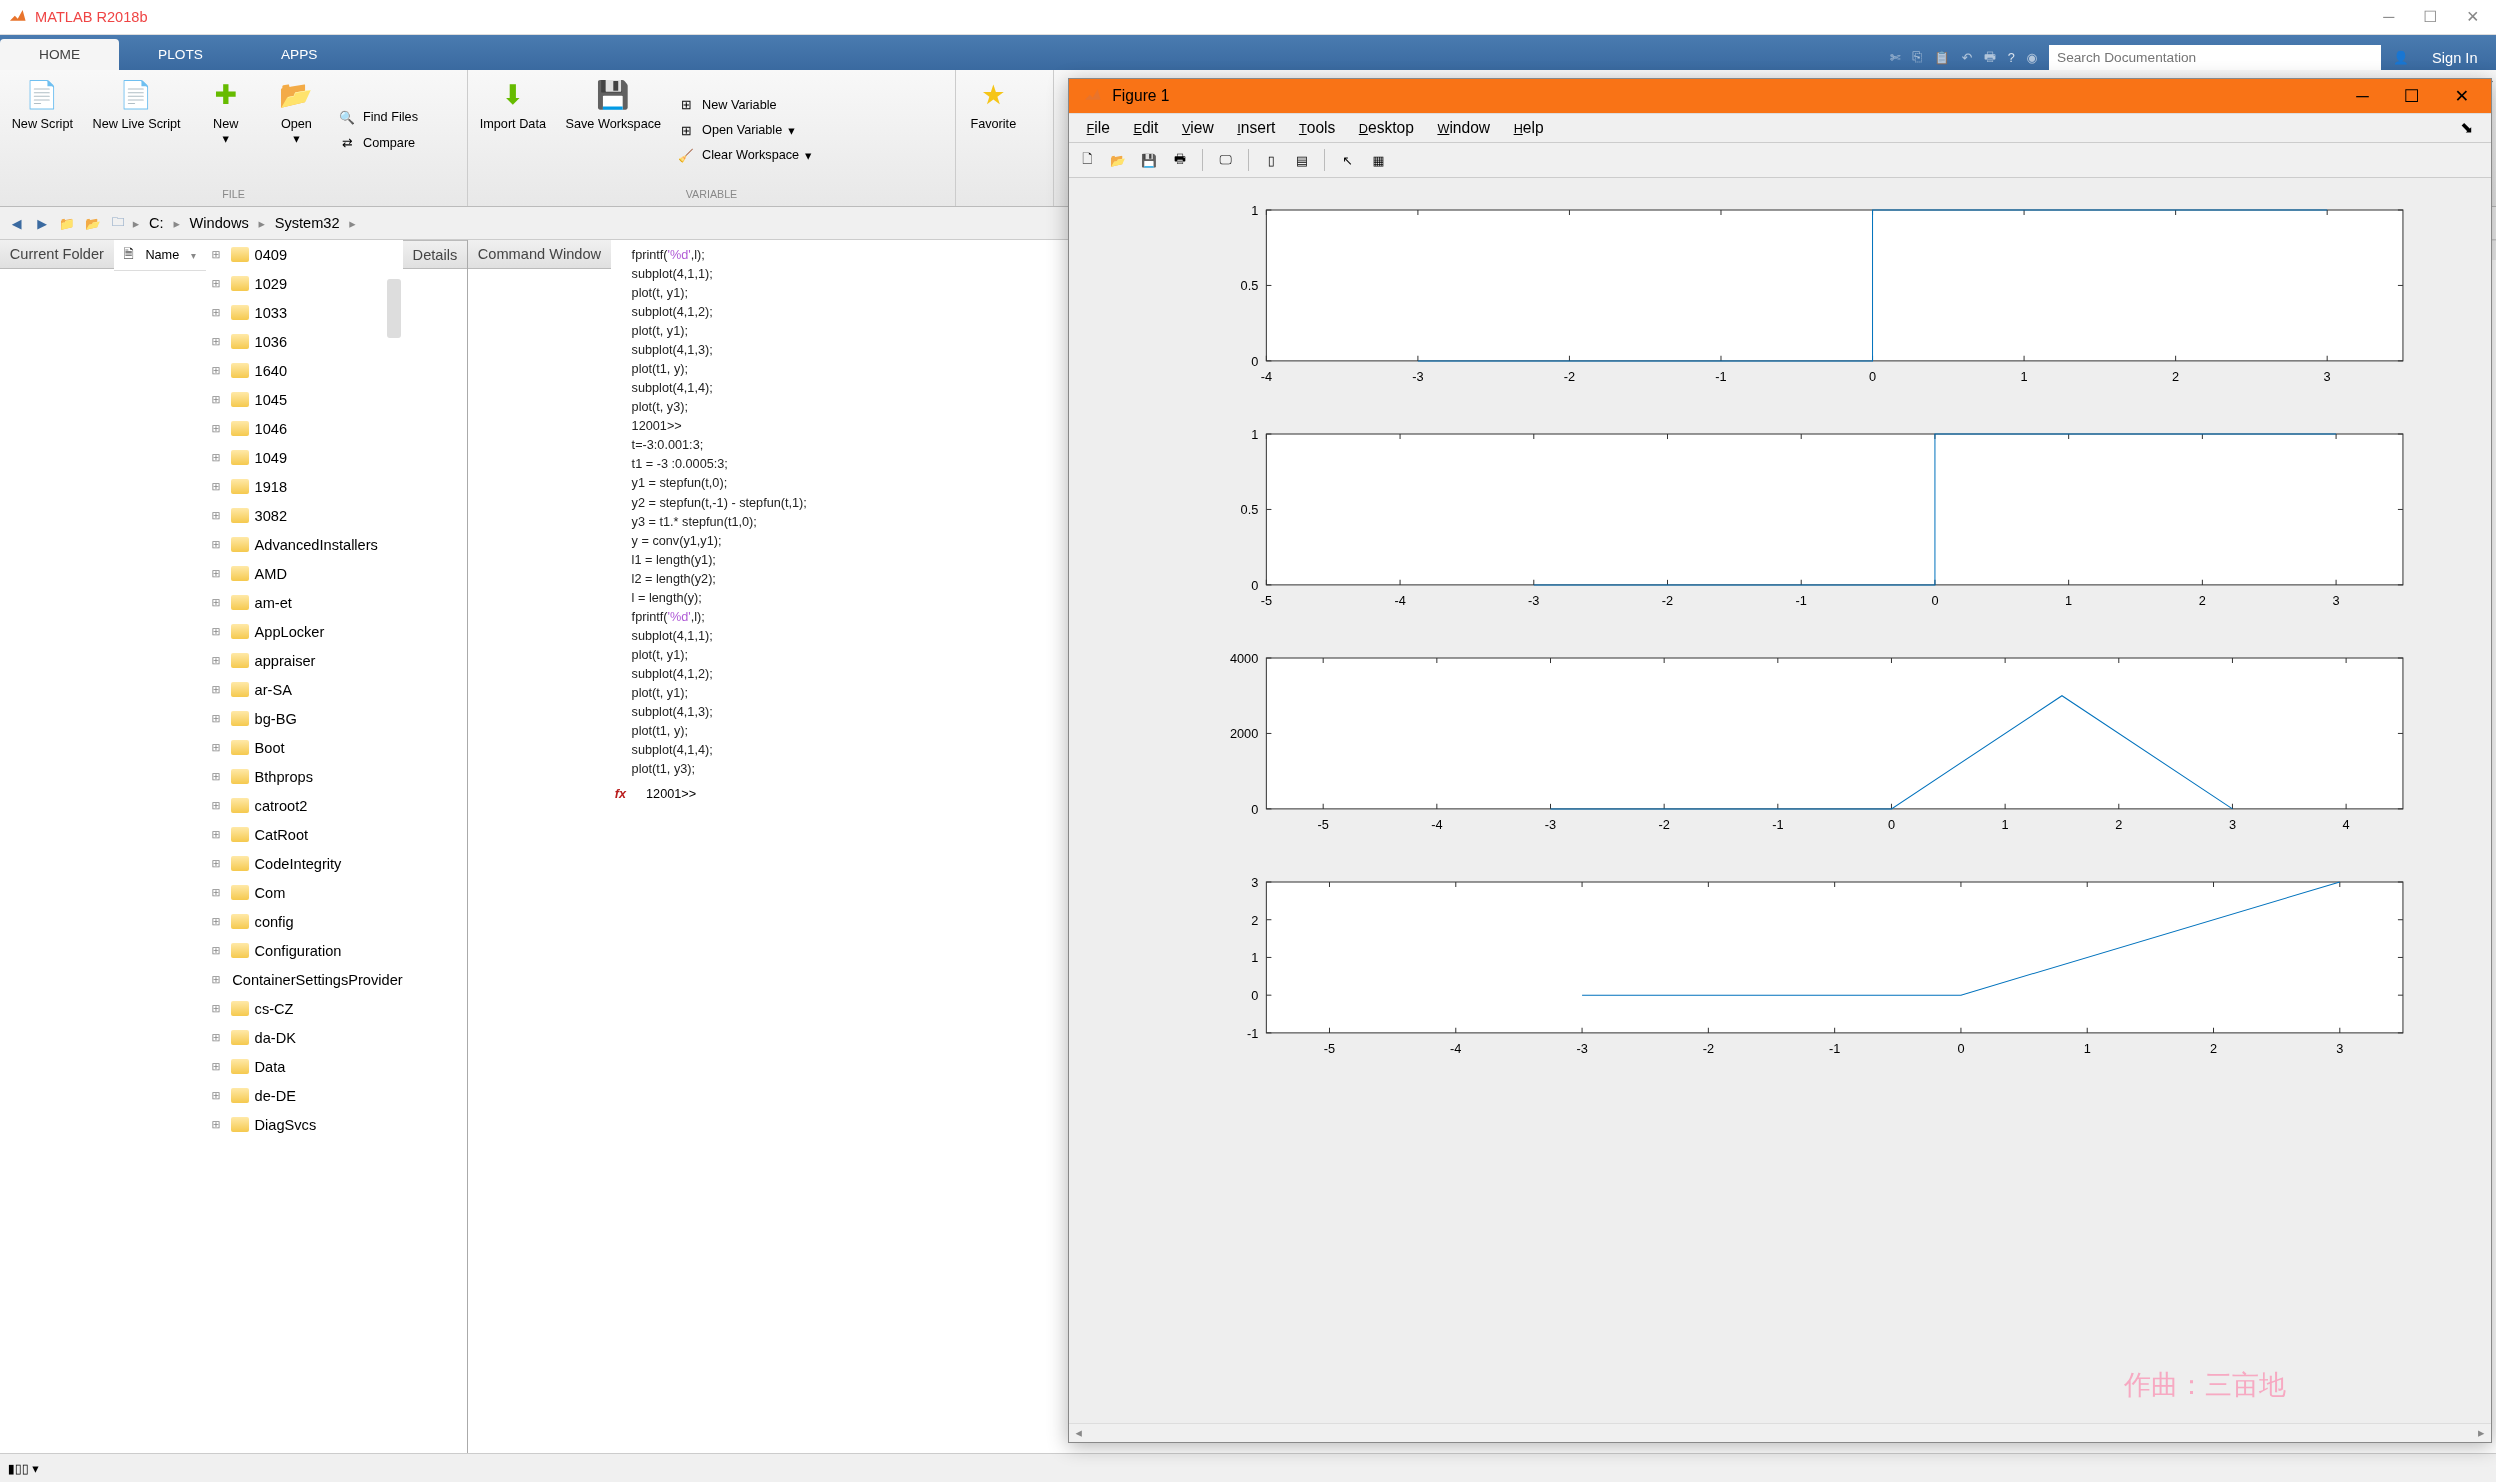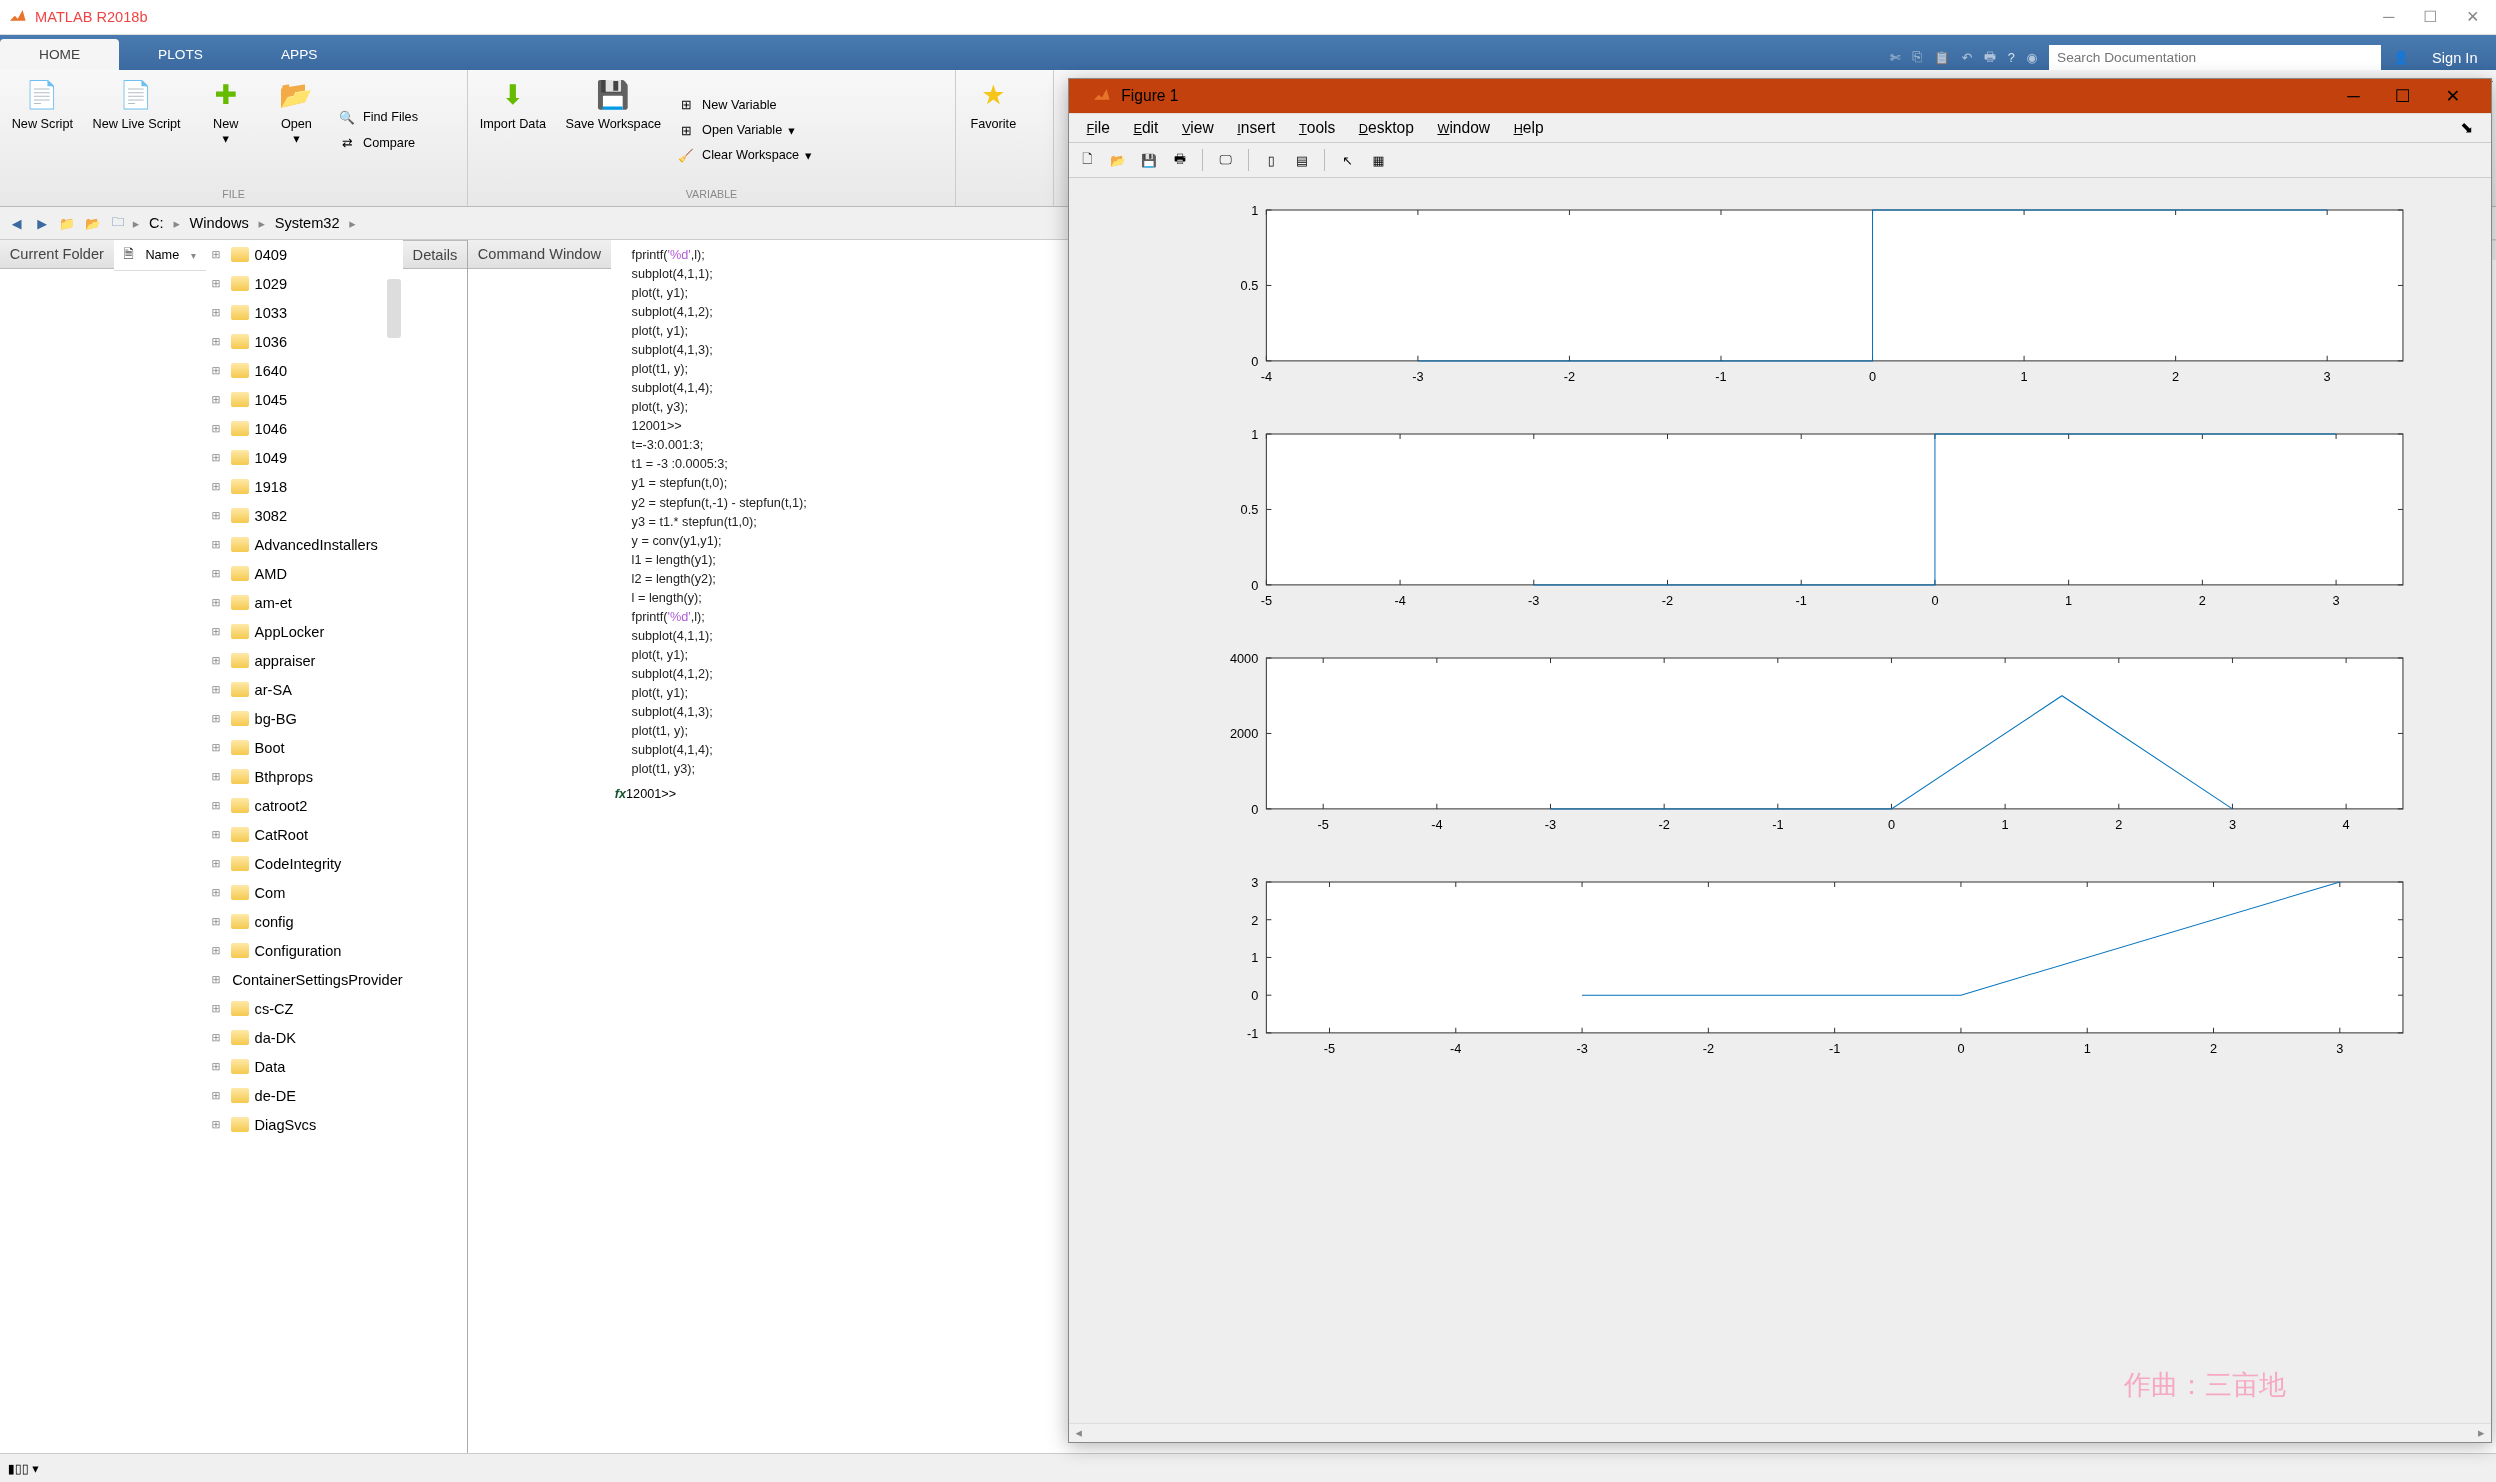--- a/index.html
+++ b/index.html
@@ -36,29 +36,29 @@
 .cfpanel{width:468px}
 .cfhdr2{height:31px;border-bottom:1px solid #ddd;display:flex;align-items:center;padding:0 9.8px;gap:11.7px}
 .cfitem{display:flex;align-items:center;height:29px;padding:0 5.9px;gap:5.9px;cursor:pointer}
 .cfitem .exp{width:13.7px;color:#888;font-size:10.7px}
 .cfitem .fico{width:17.6px;height:15.6px;background:linear-gradient(#ffe9a8,#f5c94e);border-radius:2px}
 .cfitem .nm{font-size:14.6px}
 .cwpanel{flex:1}
 .cwbody{font-family:Consolas,monospace;font-size:16.6px;line-height:1.5;padding:5.9px 13.7px;white-space:pre;color:#222;overflow-y:auto}
 .cwbody .str{color:#b05cd6}
 .cwprompt{display:flex;align-items:center;padding:2px 3.9px;font-family:Consolas,monospace;font-size:16.6px}
-.cwprompt .fx{font-style:italic;color:#14532d;margin-right:0;font-weight:bold}
+.cwprompt .fx{font-style:italic;color:#b91c1c;margin-right:20px;font-weight:bold}
 .statusbar{height:29px;background:#f0f0f0;border-top:1px solid #ccc;display:flex;align-items:center;padding:0 7.8px}
 .scrollbar-h{height:19.5px;background:#f0f0f0;border-top:1px solid #ddd;display:flex;align-items:center}
 .scrollbar-h .arr{width:19.5px;text-align:center;color:#888;cursor:pointer}
 .scrollbar-h .track{flex:1;height:11.7px}
 
 
 .figwin{position:absolute;left:1068px;top:78px;width:1424px;height:1365px;background:#f0f0f0;border:1px solid #888;box-shadow:0 3.9px 19.5px rgba(0,0,0,0.3);display:flex;flex-direction:column;z-index:100}
-.figwin .ftb{height:35px;background:#c2410c;display:flex;align-items:center;padding:0 23px;border-bottom:1px solid #ddd}
+.figwin .ftb{height:35px;background:#f97316;display:flex;align-items:center;padding:0 14px;border-bottom:1px solid #ddd}
 .figwin .ftb .logo{width:19.5px;height:19.5px;margin-right:9.8px}
 .figwin .ftb .title{font-size:15.6px}
 .figwin .ftb .ctrls{margin-left:auto;display:flex;gap:35px;padding-right:7.8px}
 .figwin .ftb .ctrls span{font-size:17.6px;cursor:pointer}
 .figwin .fmenu{height:29px;background:#f0f0f0;display:flex;align-items:center;padding:0 7.8px;gap:3.9px;border-bottom:1px solid #ccc}
 .figwin .fmenu span{padding:3.9px 9.8px;cursor:pointer;font-size:15.6px}
 .figwin .fmenu span u{text-decoration:underline}
 .figwin .ftool{height:35px;background:#f0f0f0;display:flex;align-items:center;padding:0 5.9px;gap:5.9px;border-bottom:1px solid #ccc}
 .figwin .ftool .tico{width:25px;height:25px;display:flex;align-items:center;justify-content:center;cursor:pointer;border:1px solid transparent}
 .figwin .ftool .sep{width:1px;height:21.5px;background:#bbb;margin:0 3.9px}

